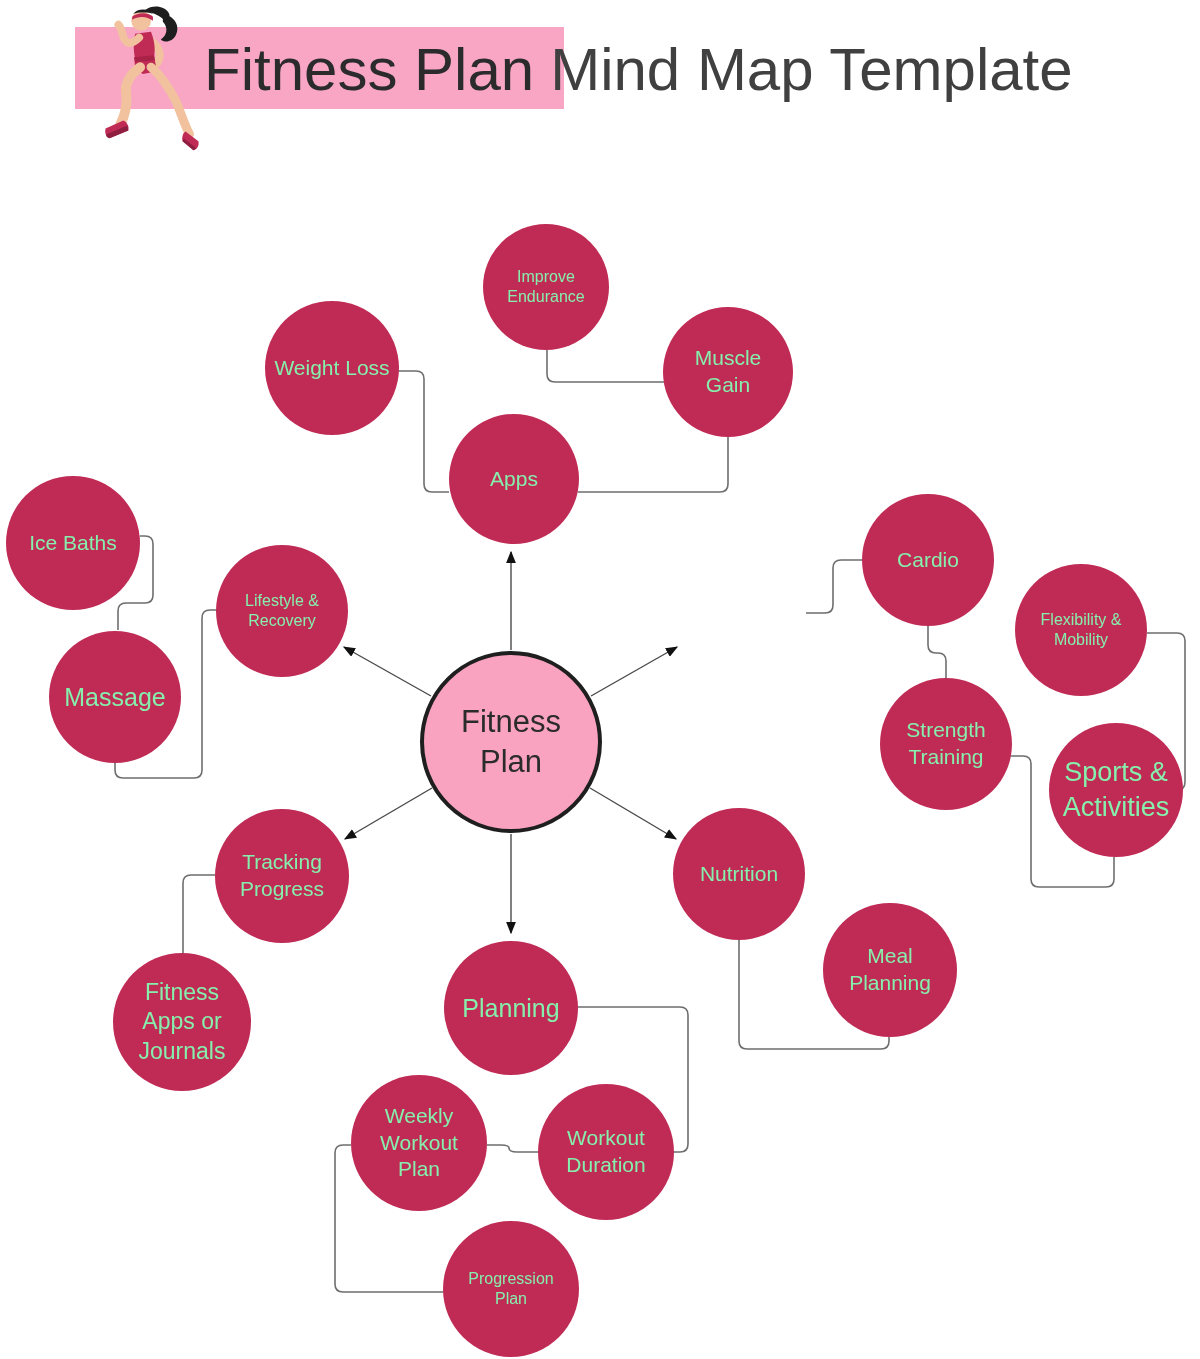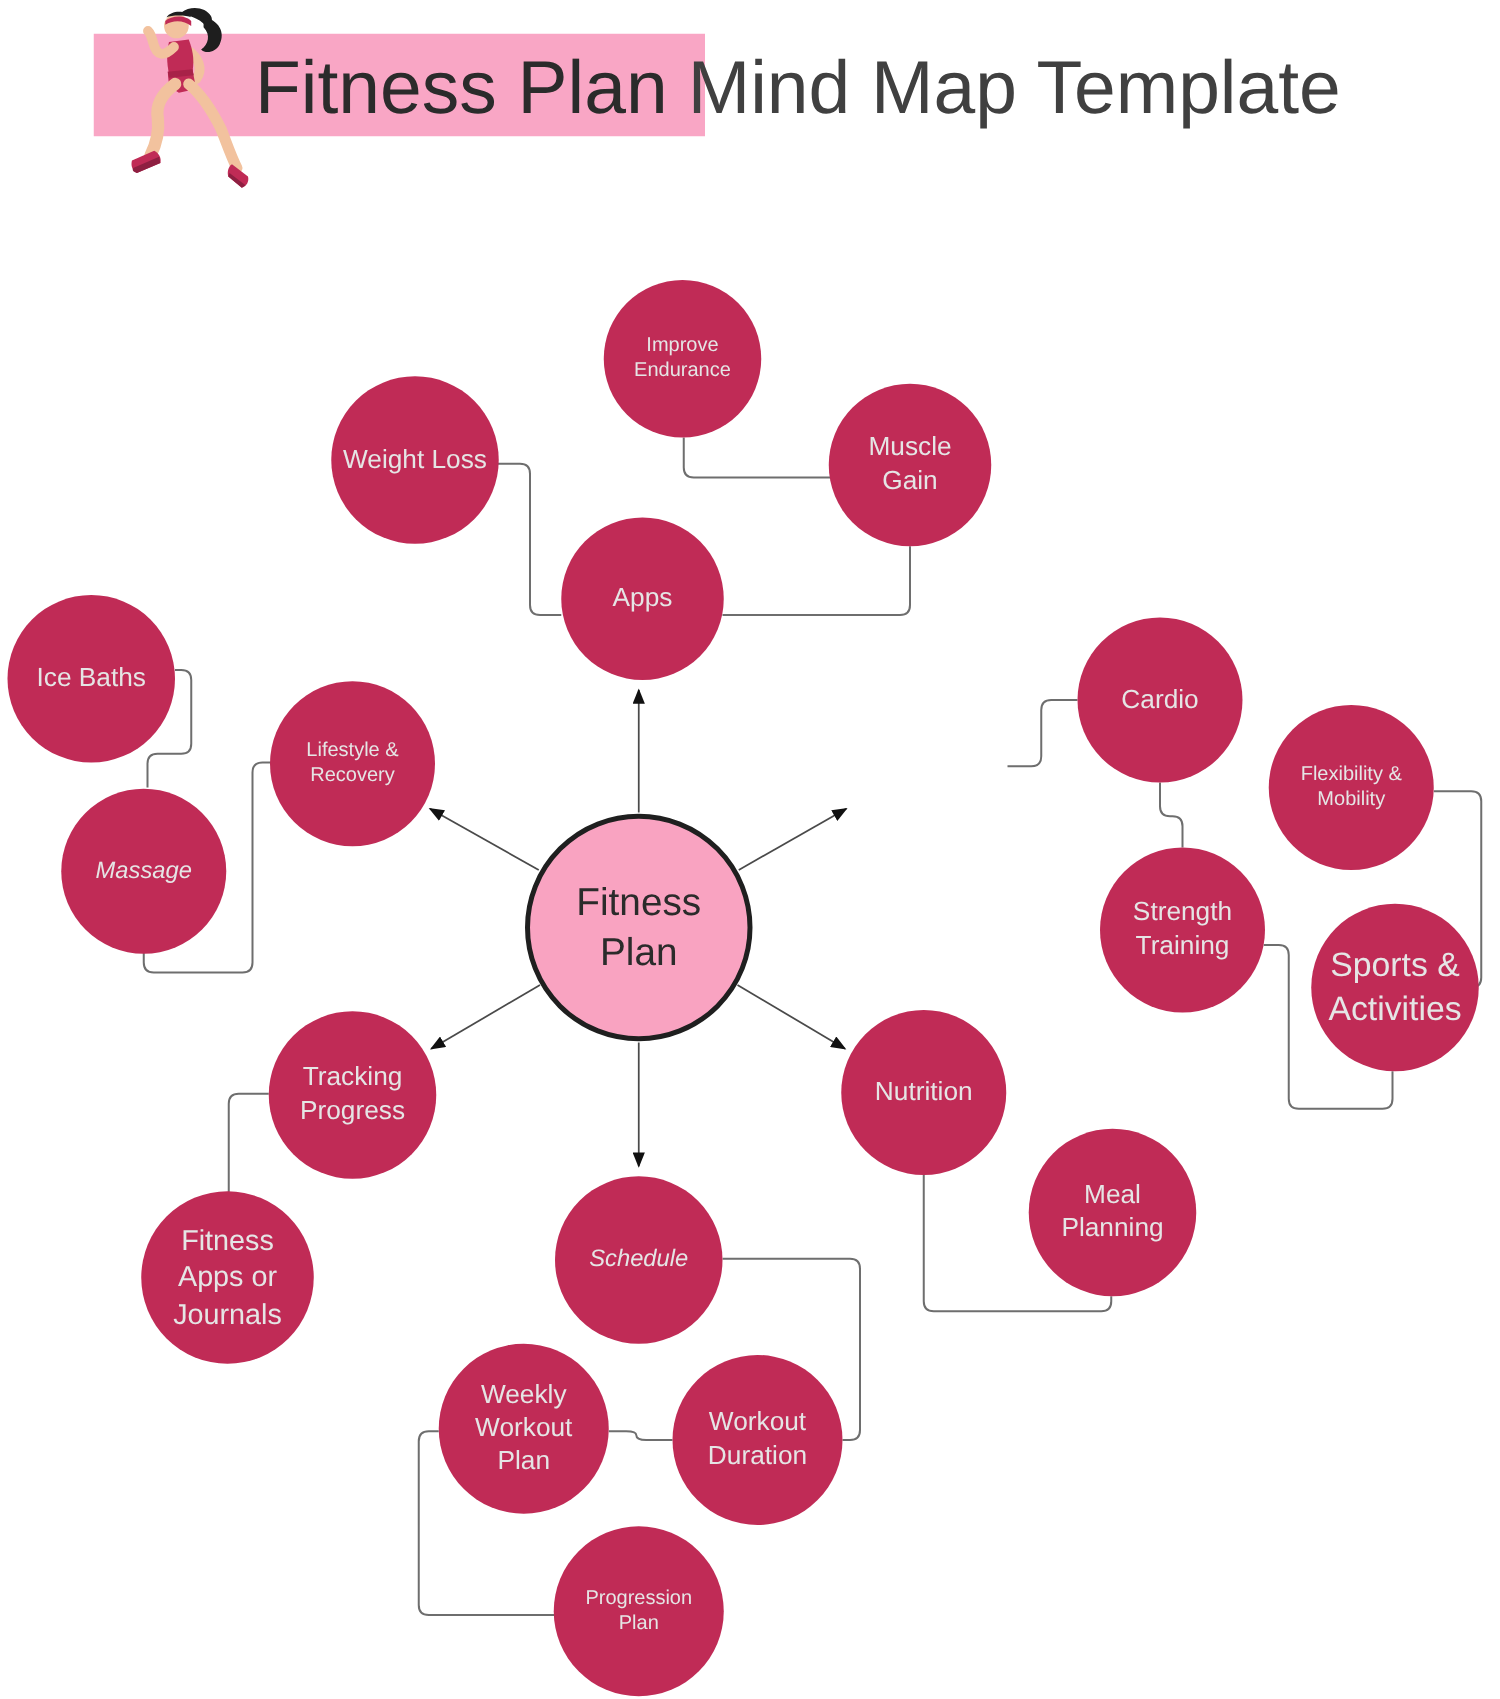--- a/index.html
+++ b/index.html
@@ -23,34 +23,34 @@
   .title .t-primary{color:#2B2B2B;}
   .title .t-secondary{color:#404040;margin-left:16px;}
   .runner{position:absolute;left:93px;top:4px;width:115px;height:158px;}
   
   .connectors{position:absolute;left:0;top:0;width:1200px;height:1359px;}
   .elbow{fill:none;stroke:#6E6E6E;stroke-width:1.6;}
   .spoke{fill:none;stroke:#4A4A4A;stroke-width:1.4;}
   
   .node{
     position:absolute;border-radius:50%;
-    background:#C02B56;color:#e5e5e5;
+    background:#C02B56;color:#86efac;
     display:flex;align-items:center;justify-content:center;
     text-align:center;line-height:1.28;
   }
   .node span{display:block;padding:0 9px;}
   .hub{
     background:#F9A3C1;color:#2B2B2B;
     border:4px solid #1F1F1F;box-sizing:border-box;
     font-size:31px;
   }
   .fs24{font-size:21px;}
   .fs23{font-size:23px;}
   .fs21{font-size:27px;}
-  .fs19{font-size:19px;font-style:italic;}
+  .fs19{font-size:25px;}
   .fs16{font-size:16px;}
 </style>
 </head>
 <body>
 
 <div class="stage">
 
   <div class="banner"></div>
   <h1 class="title">
     <span class="t-primary">Fitness Plan</span>
@@ -155,21 +155,21 @@
 
   <div class="node fs24" style="left:673px;top:808px;width:132px;height:132px;">
     <span>Nutrition</span>
   </div>
 
   <div class="node fs24" style="left:823px;top:903px;width:134px;height:134px;">
     <span>Meal Planning</span>
   </div>
 
   <div class="node fs19" style="left:444px;top:941px;width:134px;height:134px;">
-    <span>Schedule</span>
+    <span>Planning</span>
   </div>
 
   <div class="node fs24" style="left:351px;top:1075px;width:136px;height:136px;">
     <span>Weekly Workout Plan</span>
   </div>
 
   <div class="node fs24" style="left:538px;top:1084px;width:136px;height:136px;">
     <span>Workout Duration</span>
   </div>
 

